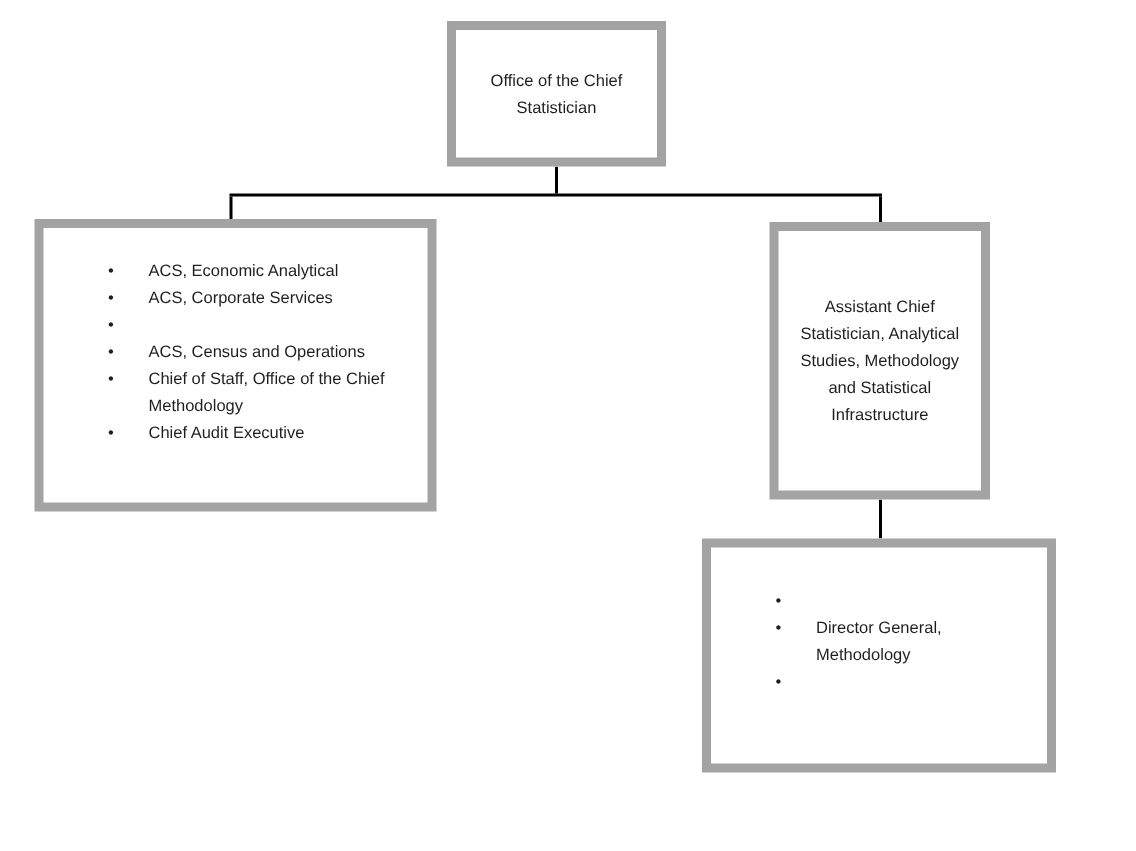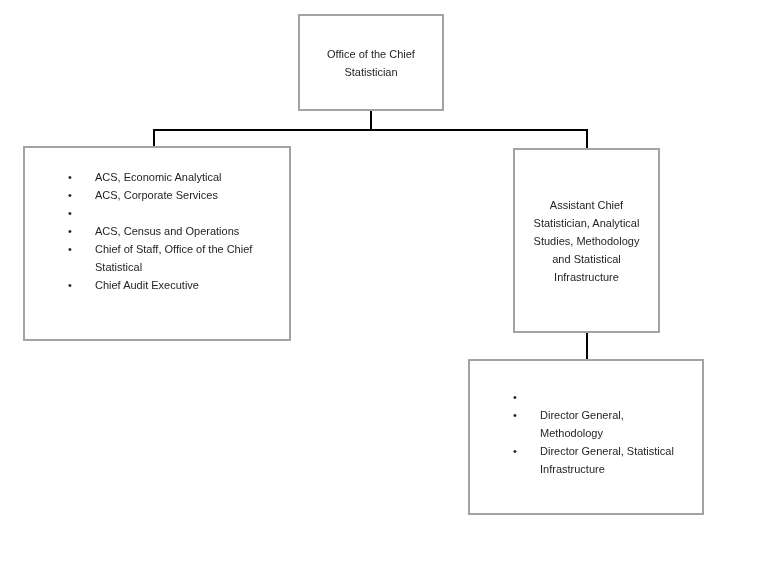--- a/index.html
+++ b/index.html
@@ -14,21 +14,21 @@
     background: #ffffff;
     font-family: "Liberation Sans", sans-serif;
     font-size: 11px;
     line-height: 18px;
     color: #1f1f1f;
     overflow: hidden;
   }
   .org-box {
     position: absolute;
     box-sizing: border-box;
-    border: 2px solid #a3a3a3;
+    border: 6px solid #a3a3a3;
     background: #ffffff;
   }
   .center-box {
     display: flex;
     align-items: center;
     justify-content: center;
     text-align: center;
   }
   .box-top    { left: 298px; top: 14px;  width: 146px; height: 97px; }
   .box-top .box-text   { width: 120px; }
@@ -90,21 +90,21 @@
       </li>
       <li>
         <span class="bullet">•</span>
       </li>
       <li>
         <span class="bullet">•</span>
         <span class="li-text">ACS, Census and Operations</span>
       </li>
       <li>
         <span class="bullet">•</span>
-        <span class="li-text">Chief of Staff, Office of the Chief Statistical</span>
+        <span class="li-text">Chief of Staff, Office of the Chief Methodology</span>
       </li>
       <li>
         <span class="bullet">•</span>
         <span class="li-text">Chief Audit Executive</span>
       </li>
     </ul>
   </div>
 
   <div class="org-box box-right center-box">
     <span class="box-text">Assistant Chief Statistician, Analytical Studies, Methodology and Statistical Infrastructure</span>
@@ -114,18 +114,17 @@
     <ul class="org-list">
       <li>
         <span class="bullet">•</span>
       </li>
       <li>
         <span class="bullet">•</span>
         <span class="li-text">Director General, Methodology</span>
       </li>
       <li>
         <span class="bullet">•</span>
-        <span class="li-text">Director General, Statistical Infrastructure</span>
       </li>
     </ul>
   </div>
 
 </div>
 
 </body></html>

